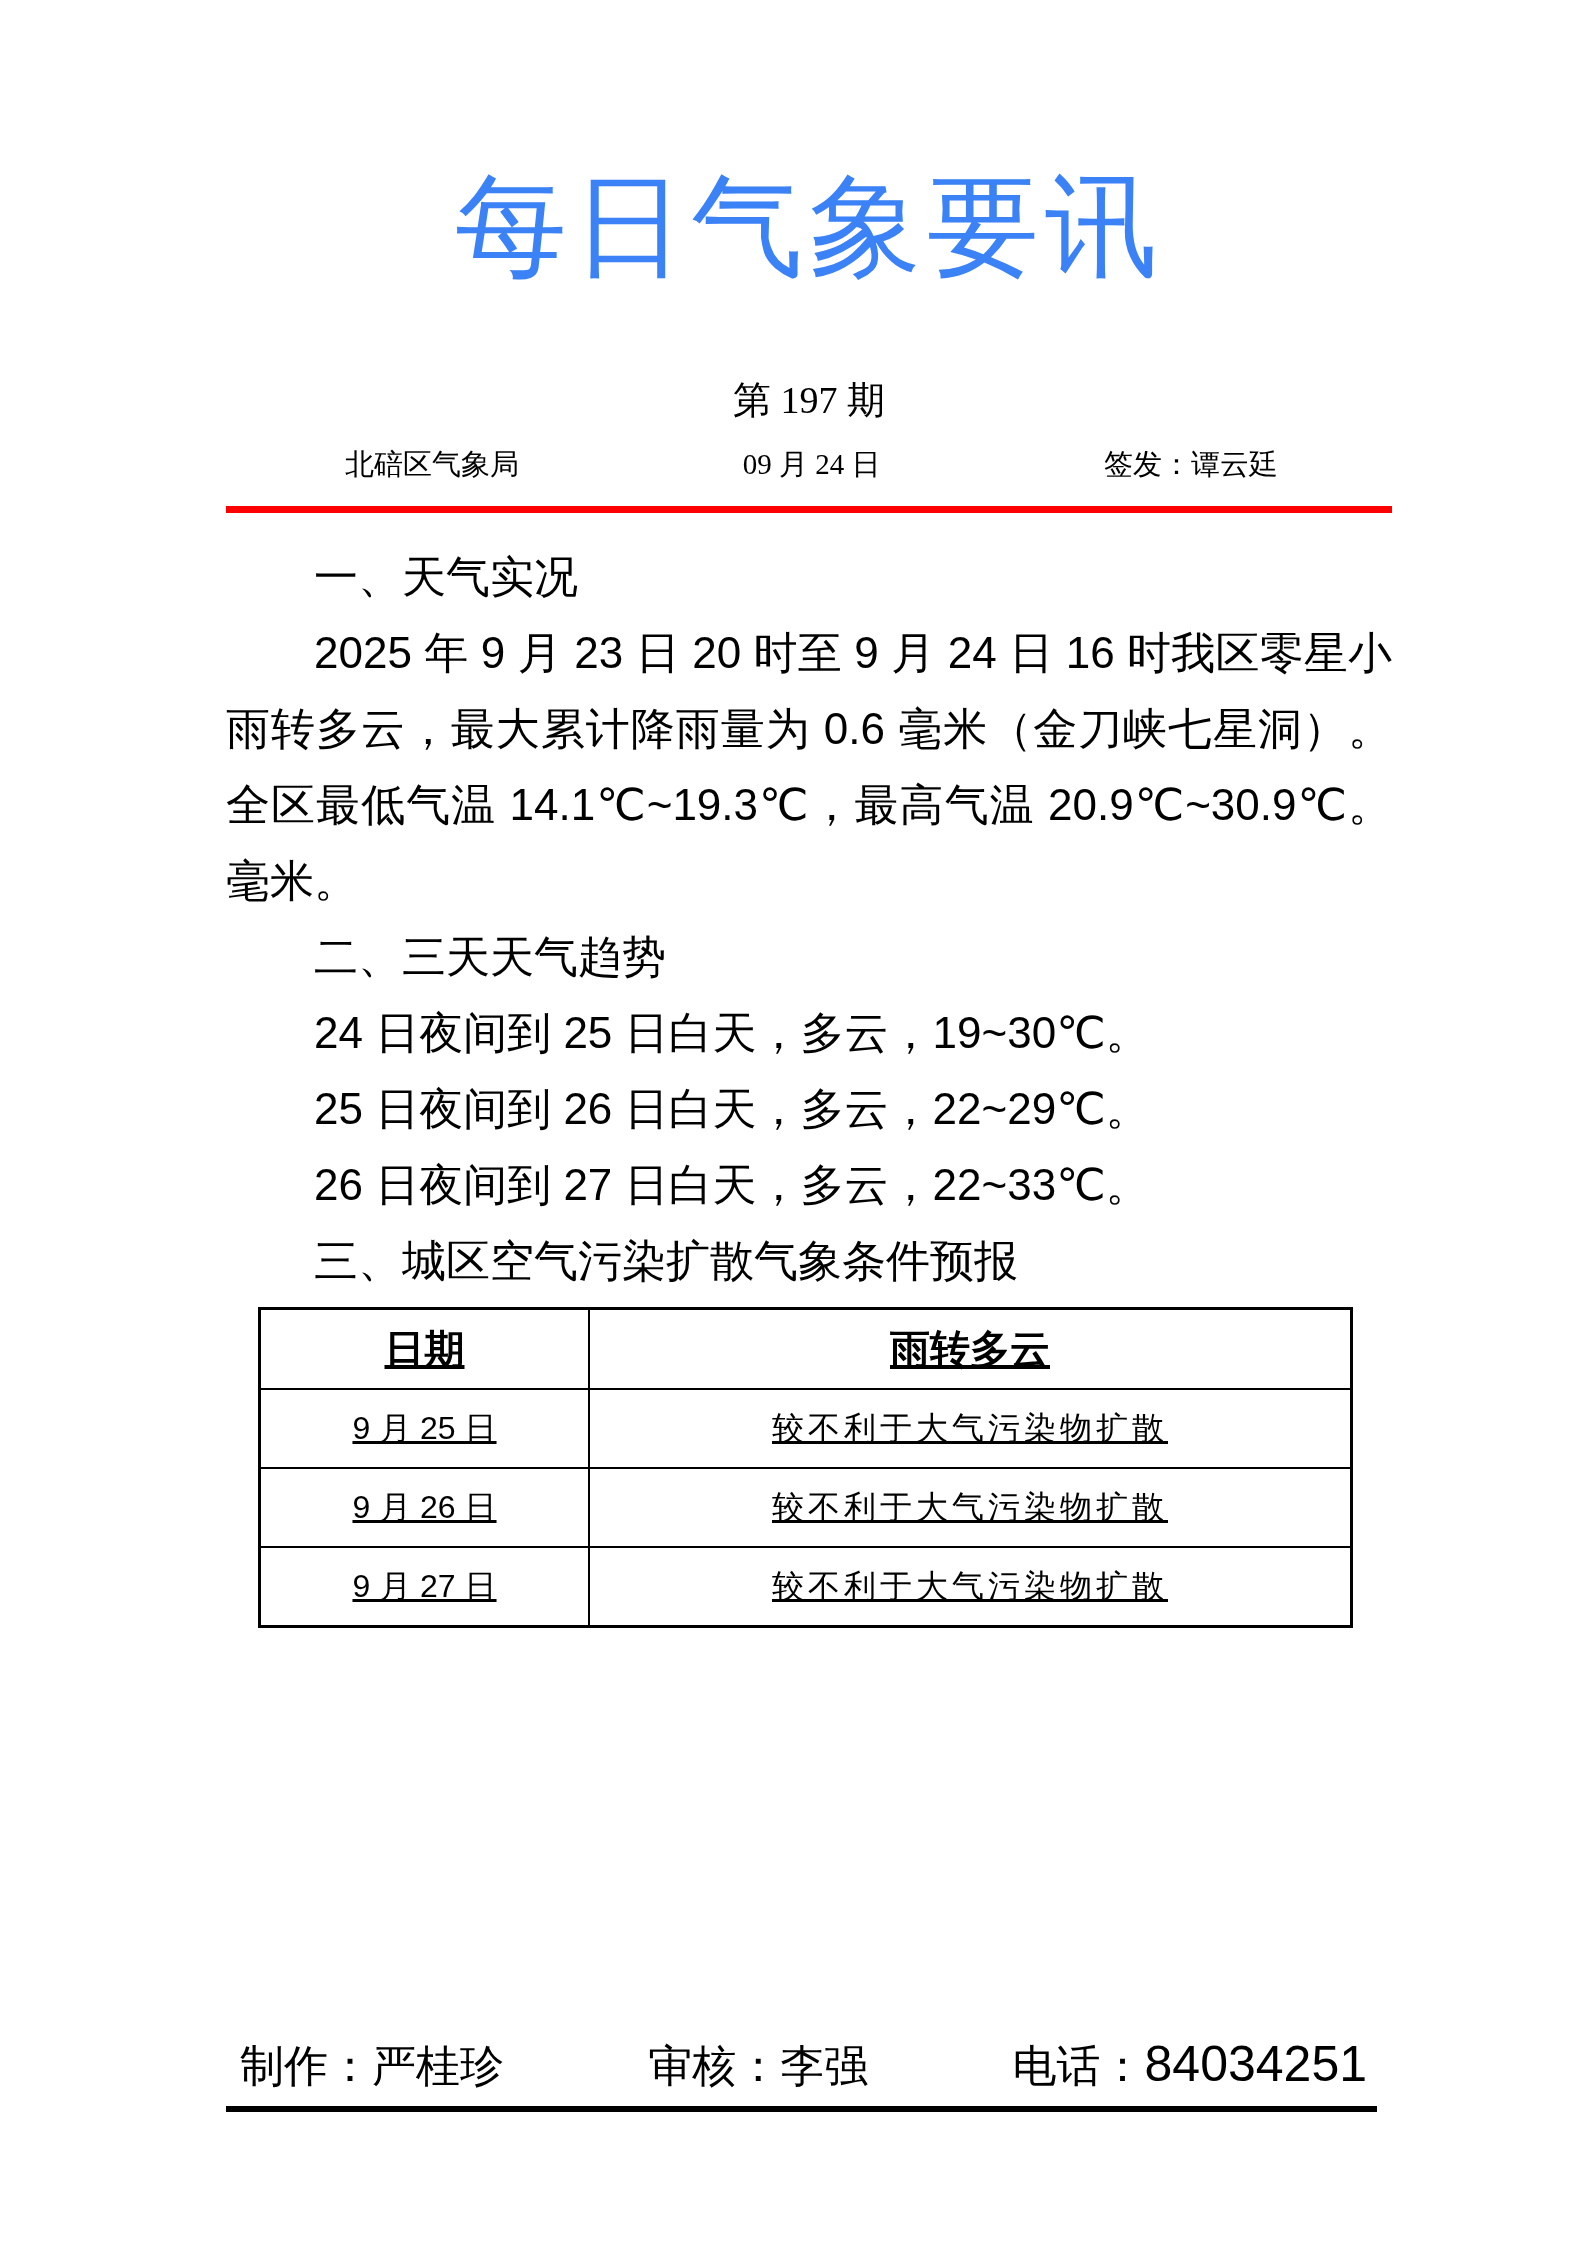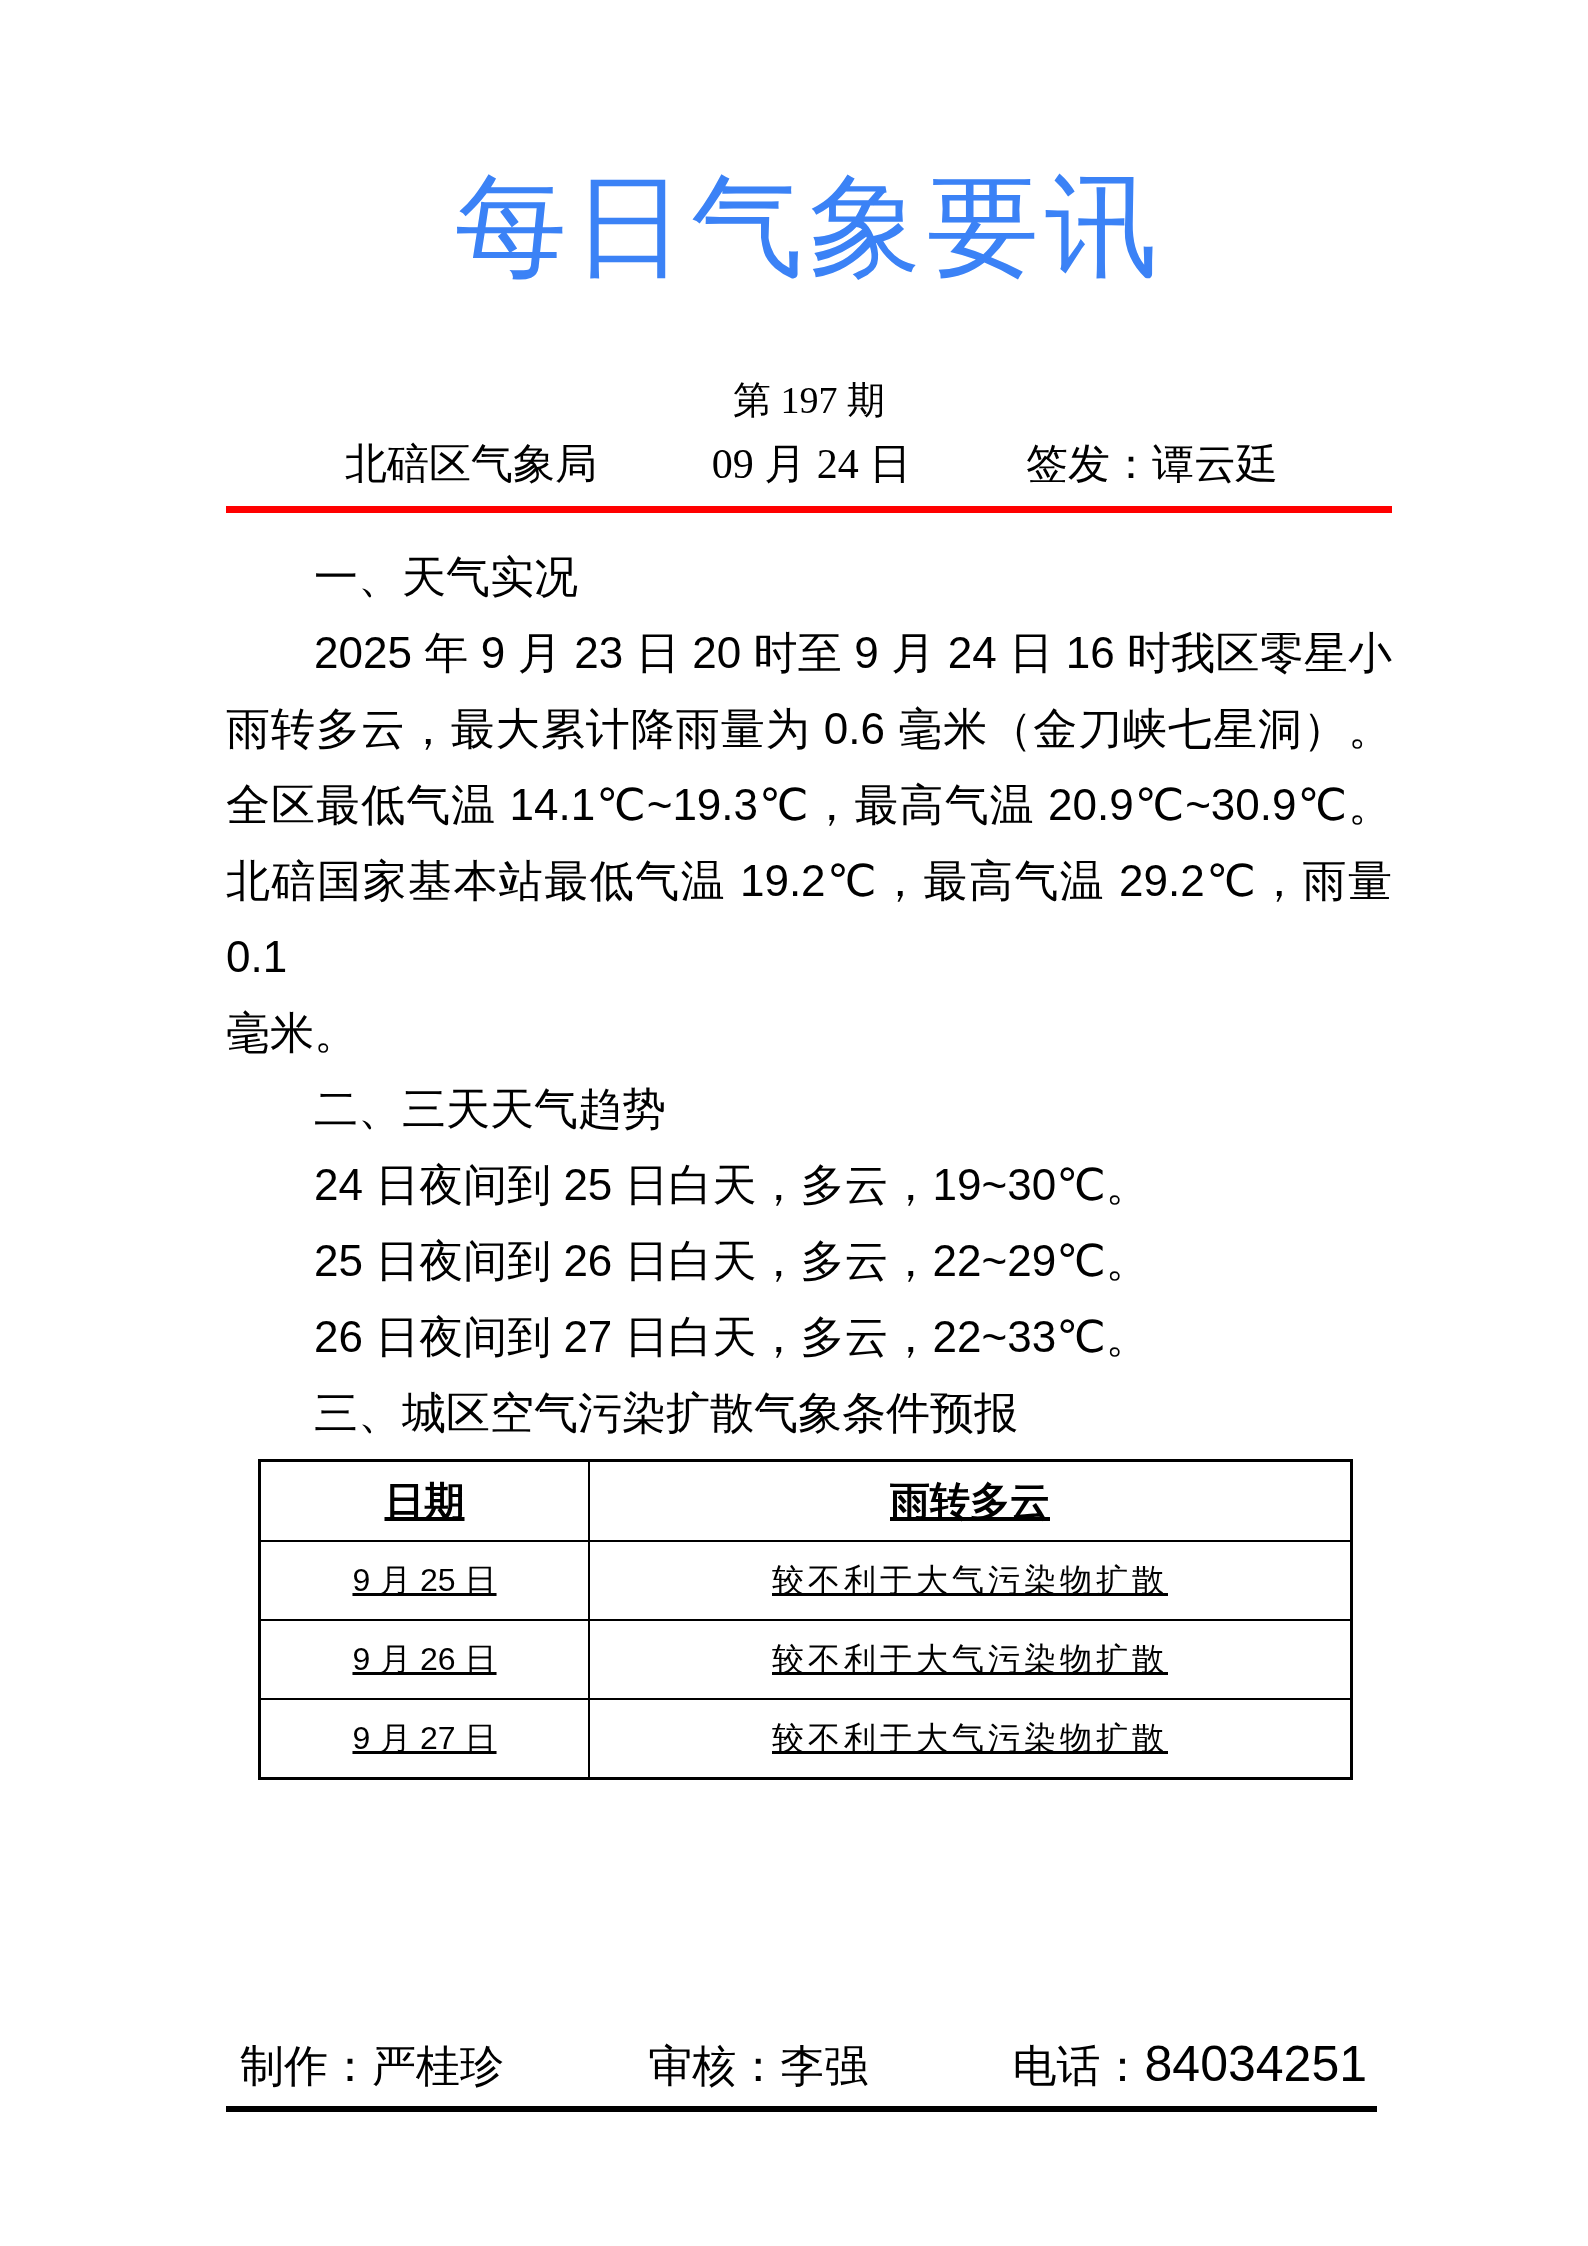--- a/index.html
+++ b/index.html
@@ -29,21 +29,21 @@
     font-size:38px;
     line-height:49px;
     font-family:"Liberation Serif","DejaVu Serif",serif;
   }
   .masthead{
     display:flex;
     justify-content:space-between;
     align-items:baseline;
     margin-top:12px;
     padding:0 114px 0 119px;
-    font-size:42px;
+    font-size:29px;
     line-height:55px;
     font-family:"Liberation Serif","DejaVu Serif",serif;
   }
   .red-rule{
     margin-top:14px;
     border-top:7px solid #ff0000;
     height:0;
   }
   .body-text{
     margin-top:26px;
@@ -116,21 +116,20 @@
     <span>签发：谭云廷</span>
   </div>
 
   <div class="red-rule"></div>
 
   <div class="body-text">
     <div class="line indent">一、天气实况</div>
     <div class="line indent fill">2025 年 9 月 23 日 20 时至 9 月 24 日 16 时我区零星小</div>
     <div class="line fill">雨转多云，最大累计降雨量为 0.6 毫米（金刀峡七星洞）。</div>
     <div class="line fill">全区最低气温 14.1℃~19.3℃，最高气温 20.9℃~30.9℃。</div>
-    <div class="line fill">北碚国家基本站最低气温 19.2℃，最高气温 29.2℃，雨量 0.1</div>
     <div class="line">毫米。</div>
 
     <div class="line indent">二、三天天气趋势</div>
     <div class="line indent">24 日夜间到 25 日白天，多云，19~30℃。</div>
     <div class="line indent">25 日夜间到 26 日白天，多云，22~29℃。</div>
     <div class="line indent">26 日夜间到 27 日白天，多云，22~33℃。</div>
 
     <div class="line indent">三、城区空气污染扩散气象条件预报</div>
   </div>
 

